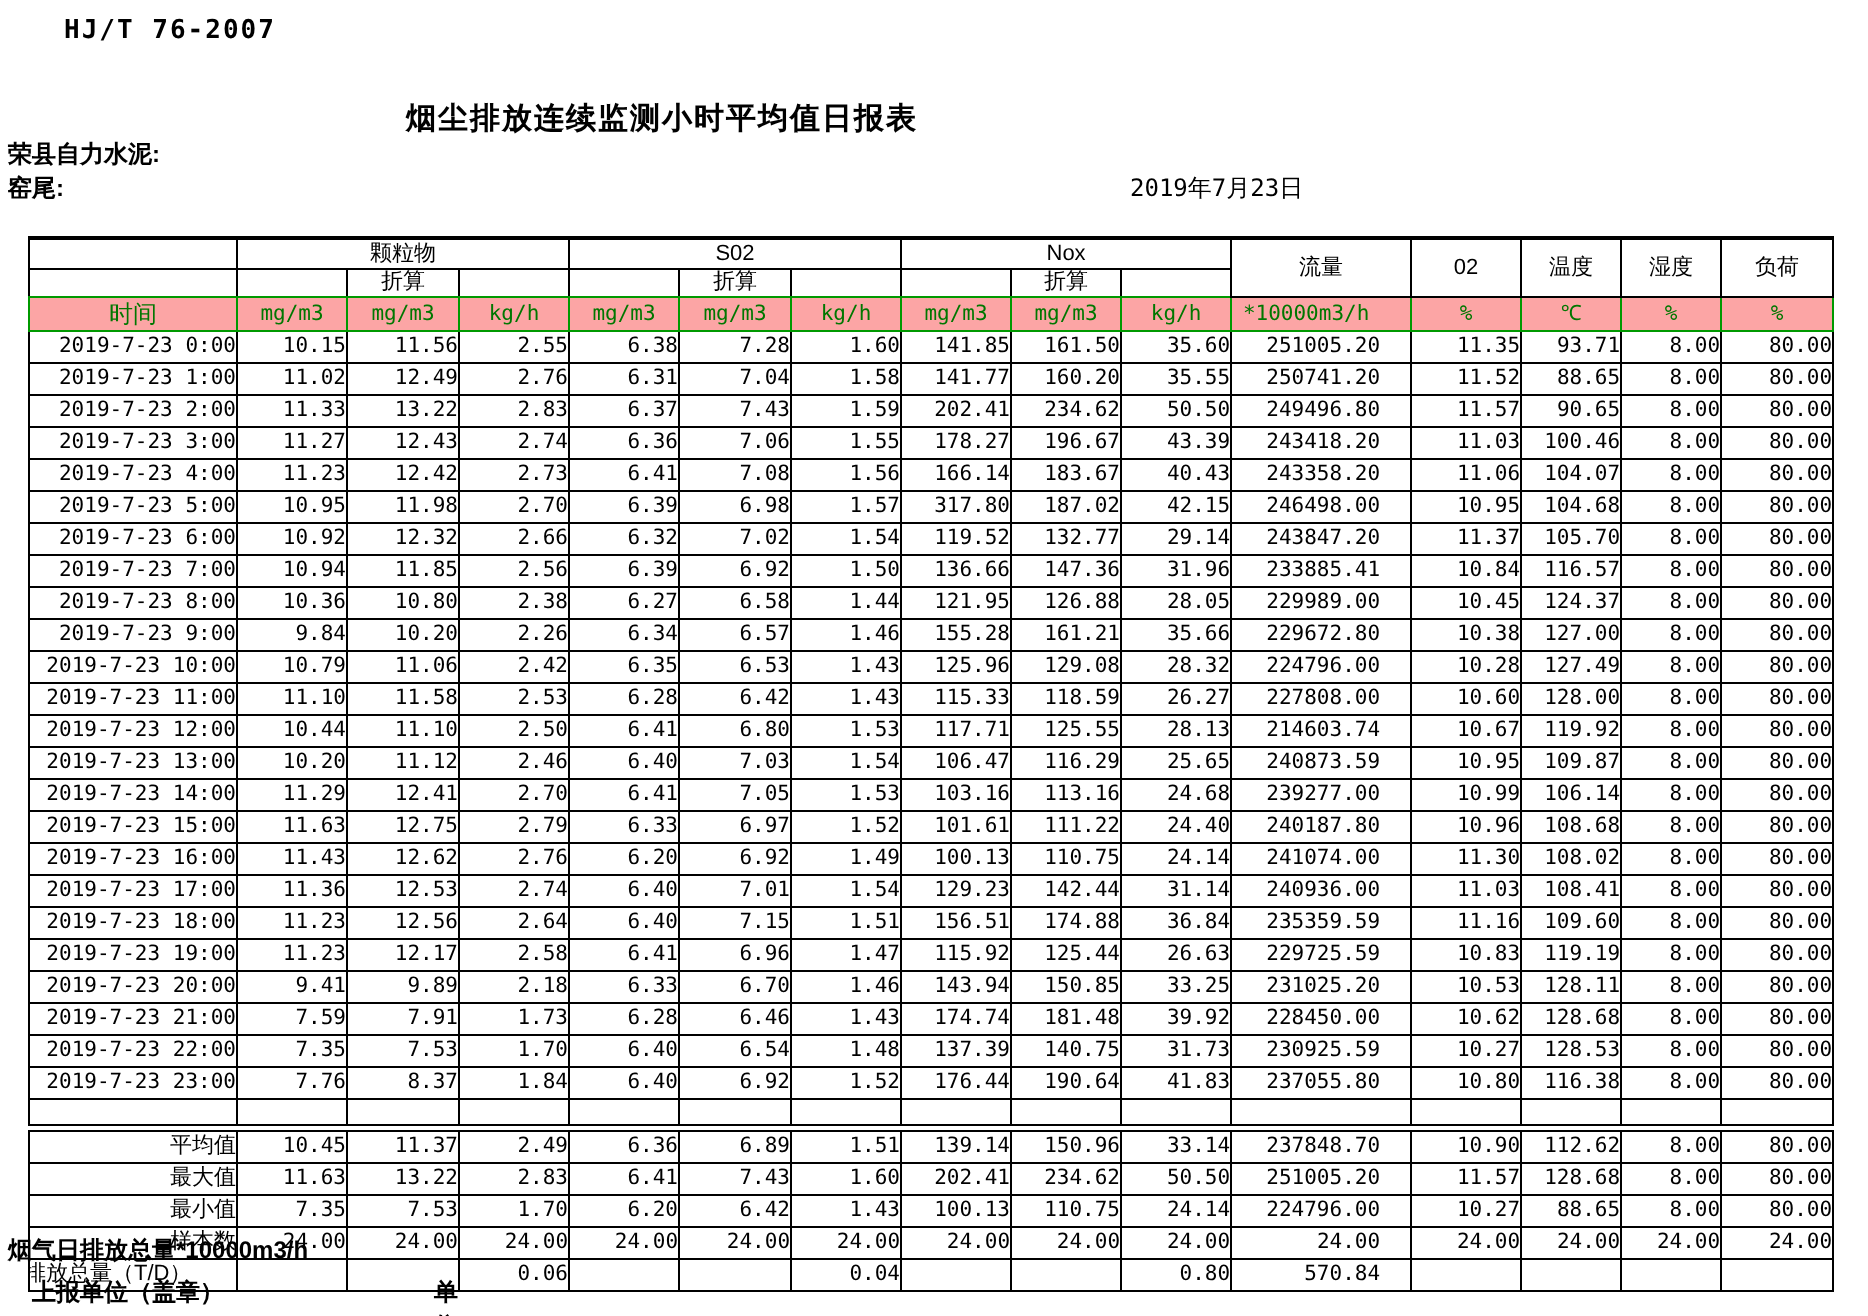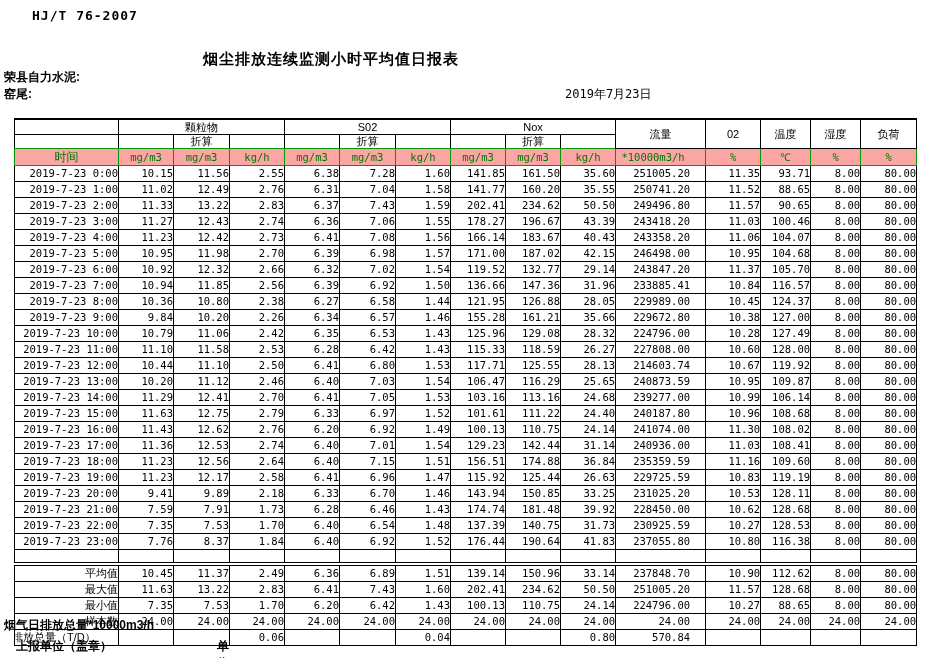--- a/index.html
+++ b/index.html
@@ -196,21 +196,21 @@
           <td class="num">80.00</td>
         </tr>
         <tr>
           <td class="time">2019-7-23 5:00</td>
           <td class="num">10.95</td>
           <td class="num">11.98</td>
           <td class="num">2.70</td>
           <td class="num">6.39</td>
           <td class="num">6.98</td>
           <td class="num">1.57</td>
-          <td class="num">171.00</td>
+          <td class="num">317.80</td>
           <td class="num">187.02</td>
           <td class="num">42.15</td>
           <td class="num flowcol">246498.00</td>
           <td class="num">10.95</td>
           <td class="num">104.68</td>
           <td class="num">8.00</td>
           <td class="num">80.00</td>
         </tr>
         <tr>
           <td class="time">2019-7-23 6:00</td>

